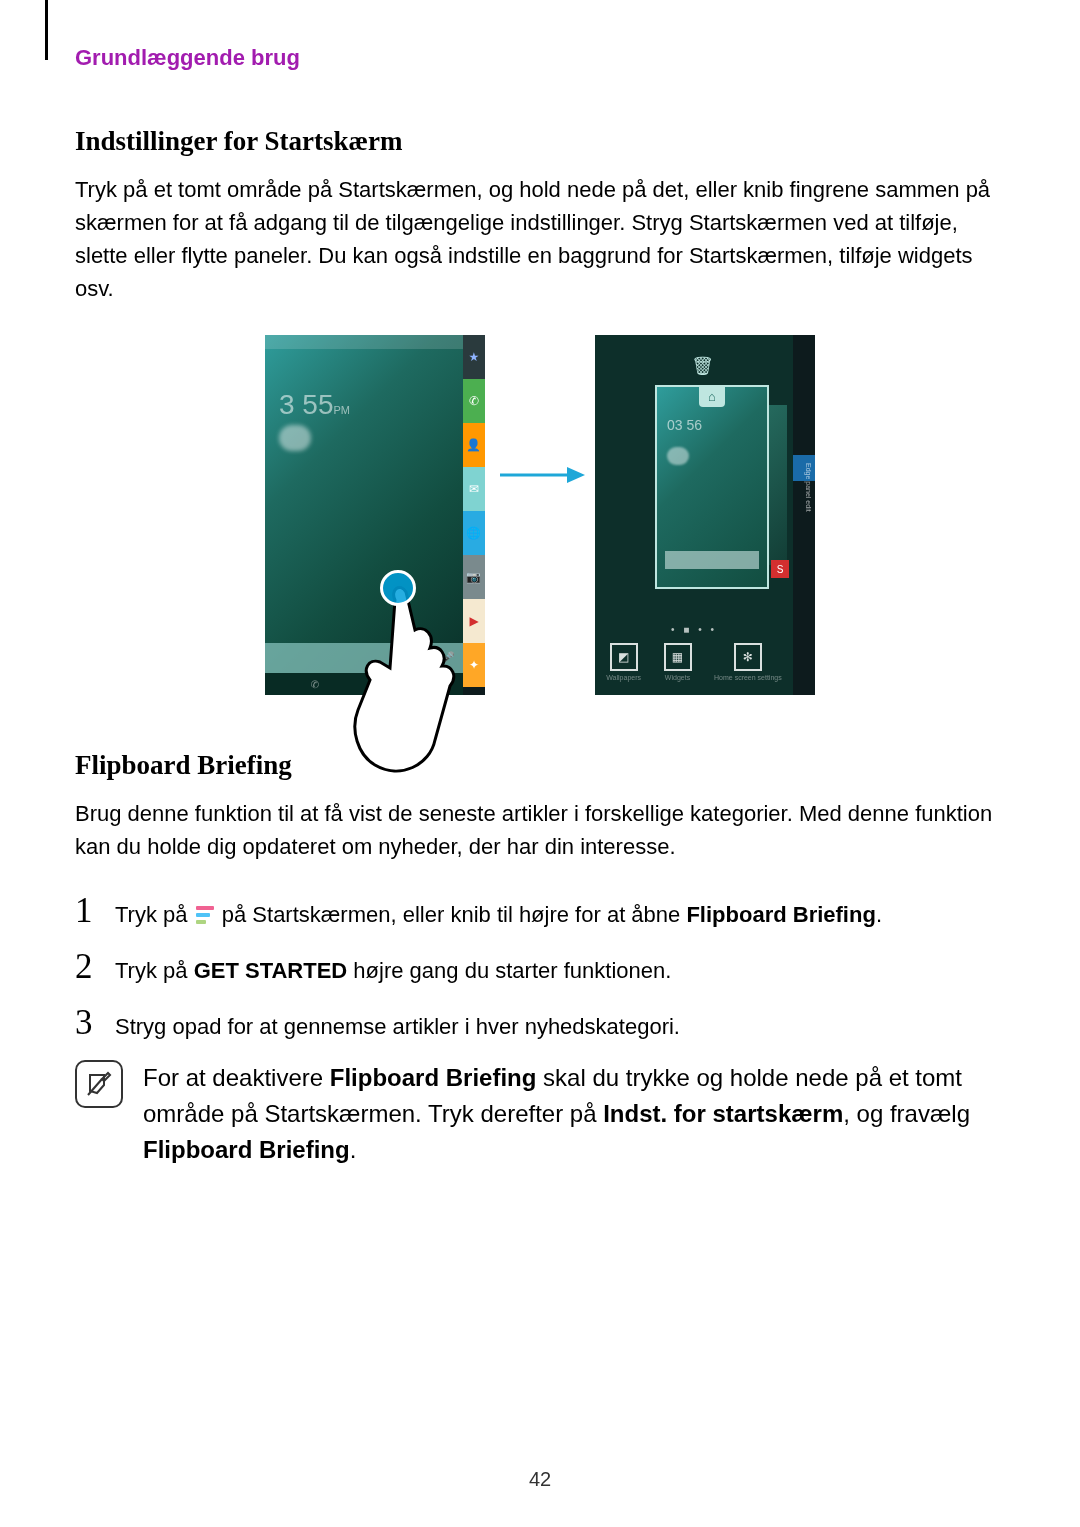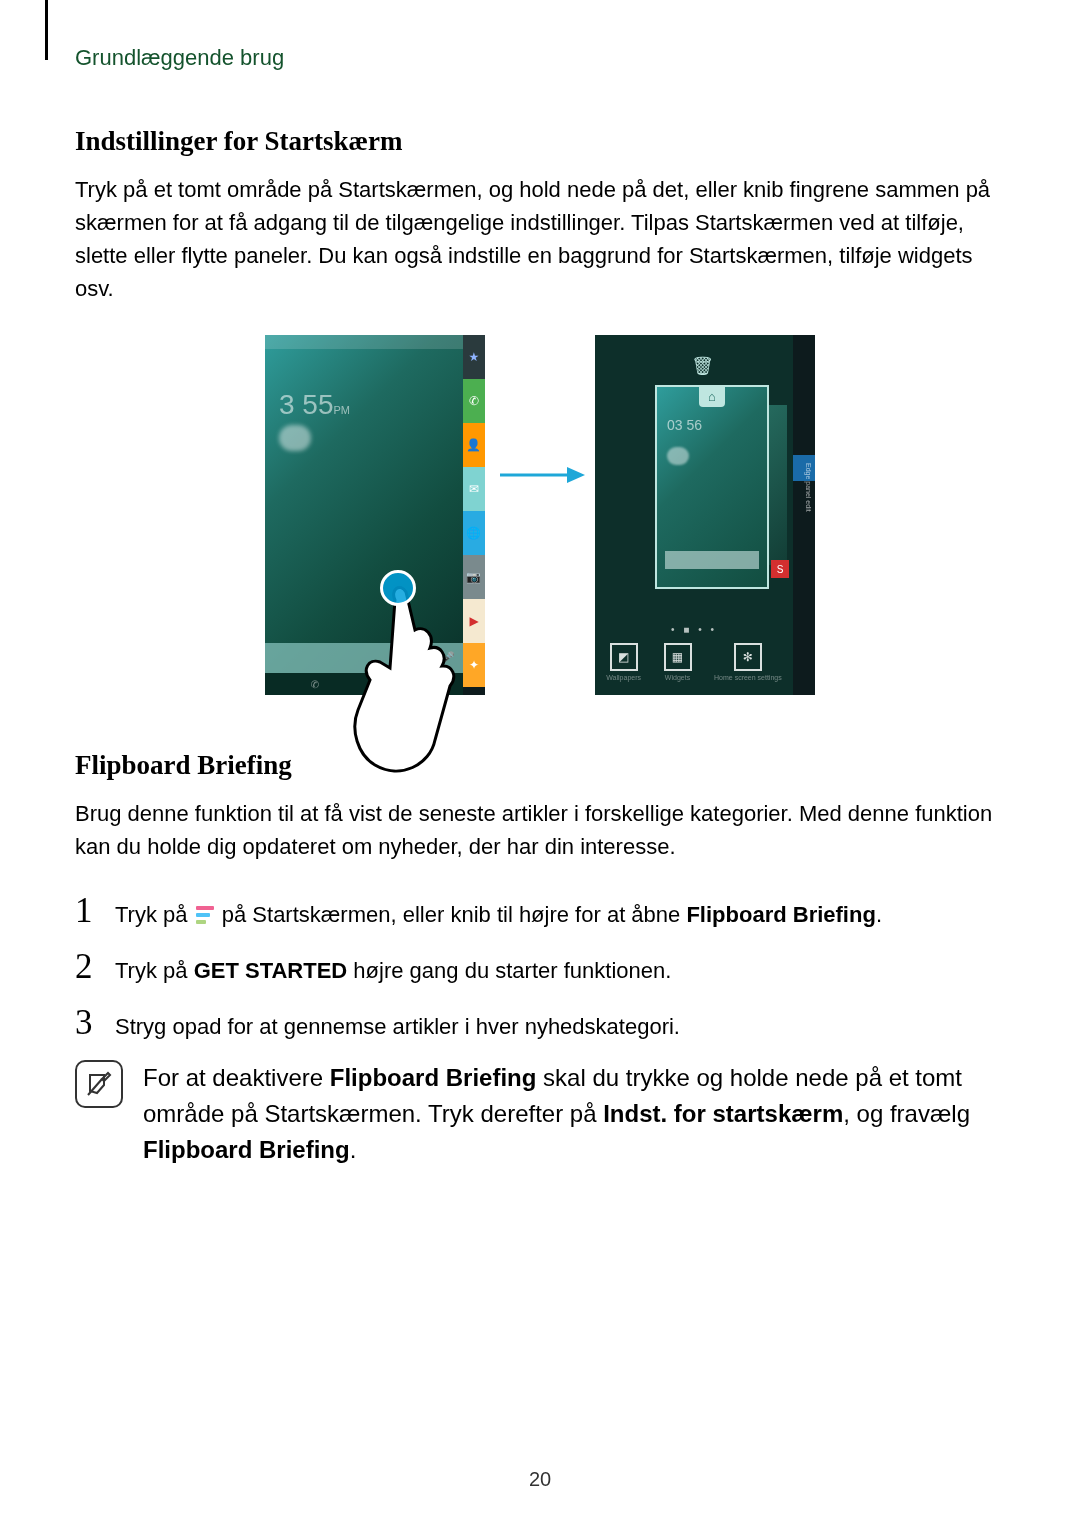--- a/index.html
+++ b/index.html
@@ -24,22 +24,22 @@
   .header-rule {
     position: absolute;
     left: -30px;
     top: -45px;
     width: 3px;
     height: 60px;
     background: #000;
   }
   .header-text {
     font-size: 22px;
-    color: #14532d;
-    font-weight: 400;
+    color: #a21caf;
+    font-weight: 700;
   }
   h3.section-title {
     font-size: 27px;
     font-weight: 700;
     margin: 10px 0 16px 0;
     font-family: Liberation Serif, serif;
   }
   p.body-text {
     font-size: 22px;
     line-height: 1.5;
@@ -364,21 +364,21 @@
 <body>
 
 <div class="page">
 
   <div class="header-area">
     <div class="header-rule"></div>
     <div class="header-text">Grundlæggende brug</div>
   </div>
 
   <h3 class="section-title">Indstillinger for Startskærm</h3>
-  <p class="body-text">Tryk på et tomt område på Startskærmen, og hold nede på det, eller knib fingrene sammen på skærmen for at få adgang til de tilgængelige indstillinger. Tilpas Startskærmen ved at tilføje, slette eller flytte paneler. Du kan også indstille en baggrund for Startskærmen, tilføje widgets osv.</p>
+  <p class="body-text">Tryk på et tomt område på Startskærmen, og hold nede på det, eller knib fingrene sammen på skærmen for at få adgang til de tilgængelige indstillinger. Stryg Startskærmen ved at tilføje, slette eller flytte paneler. Du kan også indstille en baggrund for Startskærmen, tilføje widgets osv.</p>
 
   <div class="figure-row">
 
     <div class="phone-box">
       <div class="phone1-statusbar"></div>
       <div class="phone1-clock">
         <span>3 55</span><span class="ampm">PM</span>
       </div>
       <div class="phone1-weather"></div>
       <div class="phone-right">
@@ -472,15 +472,15 @@
         <path d="M6 22 L6 6 L20 6 L20 16 L13 24 Z" fill="none" stroke="#333" stroke-width="2"></path>
         <line x1="4" y1="26" x2="18" y2="10" stroke="#333" stroke-width="2"></line>
         <path d="M18 10 L24 4 L26 6 L20 12 Z" fill="none" stroke="#333" stroke-width="2"></path>
       </svg>
     </div>
     <div class="note-text">
       <span>For at deaktivere </span><b>Flipboard Briefing</b><span> skal du trykke og holde nede på et tomt område på Startskærmen. Tryk derefter på </span><b>Indst. for startskærm</b><span>, og fravælg </span><b>Flipboard Briefing</b><span>.</span>
     </div>
   </div>
 
-  <div class="pagenum">20</div>
+  <div class="pagenum">42</div>
 
 </div>
 
 </body></html>

